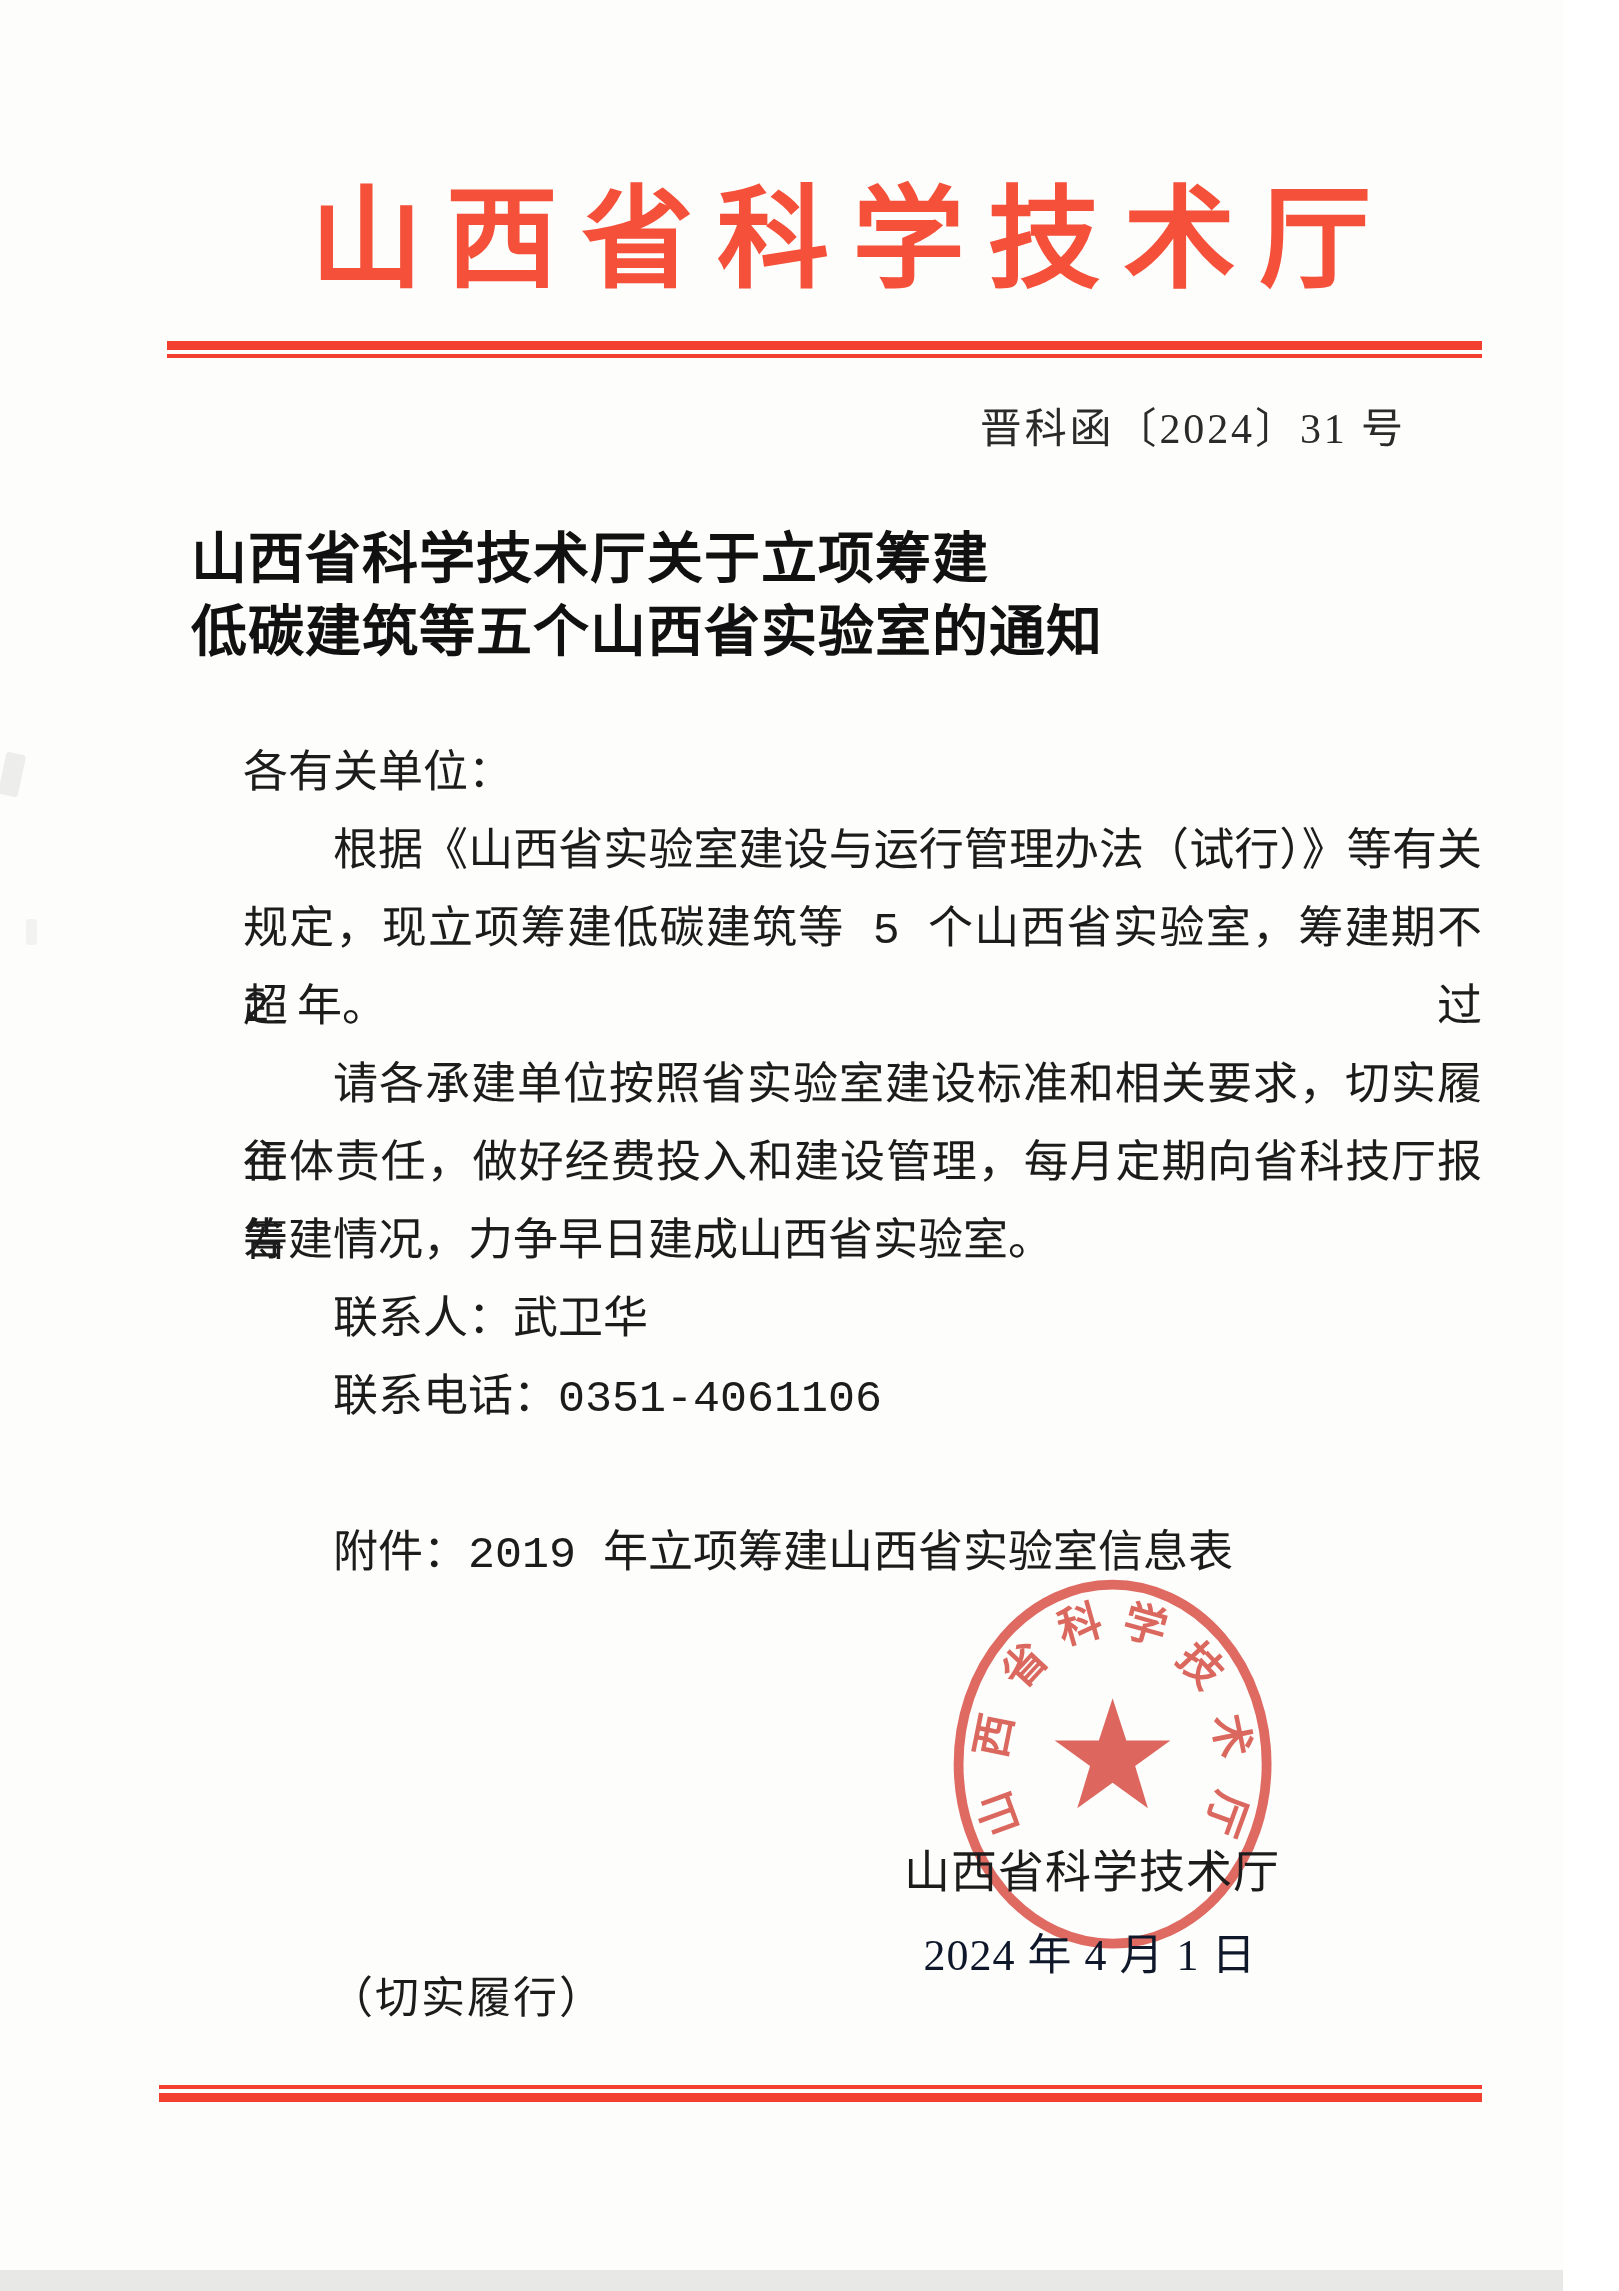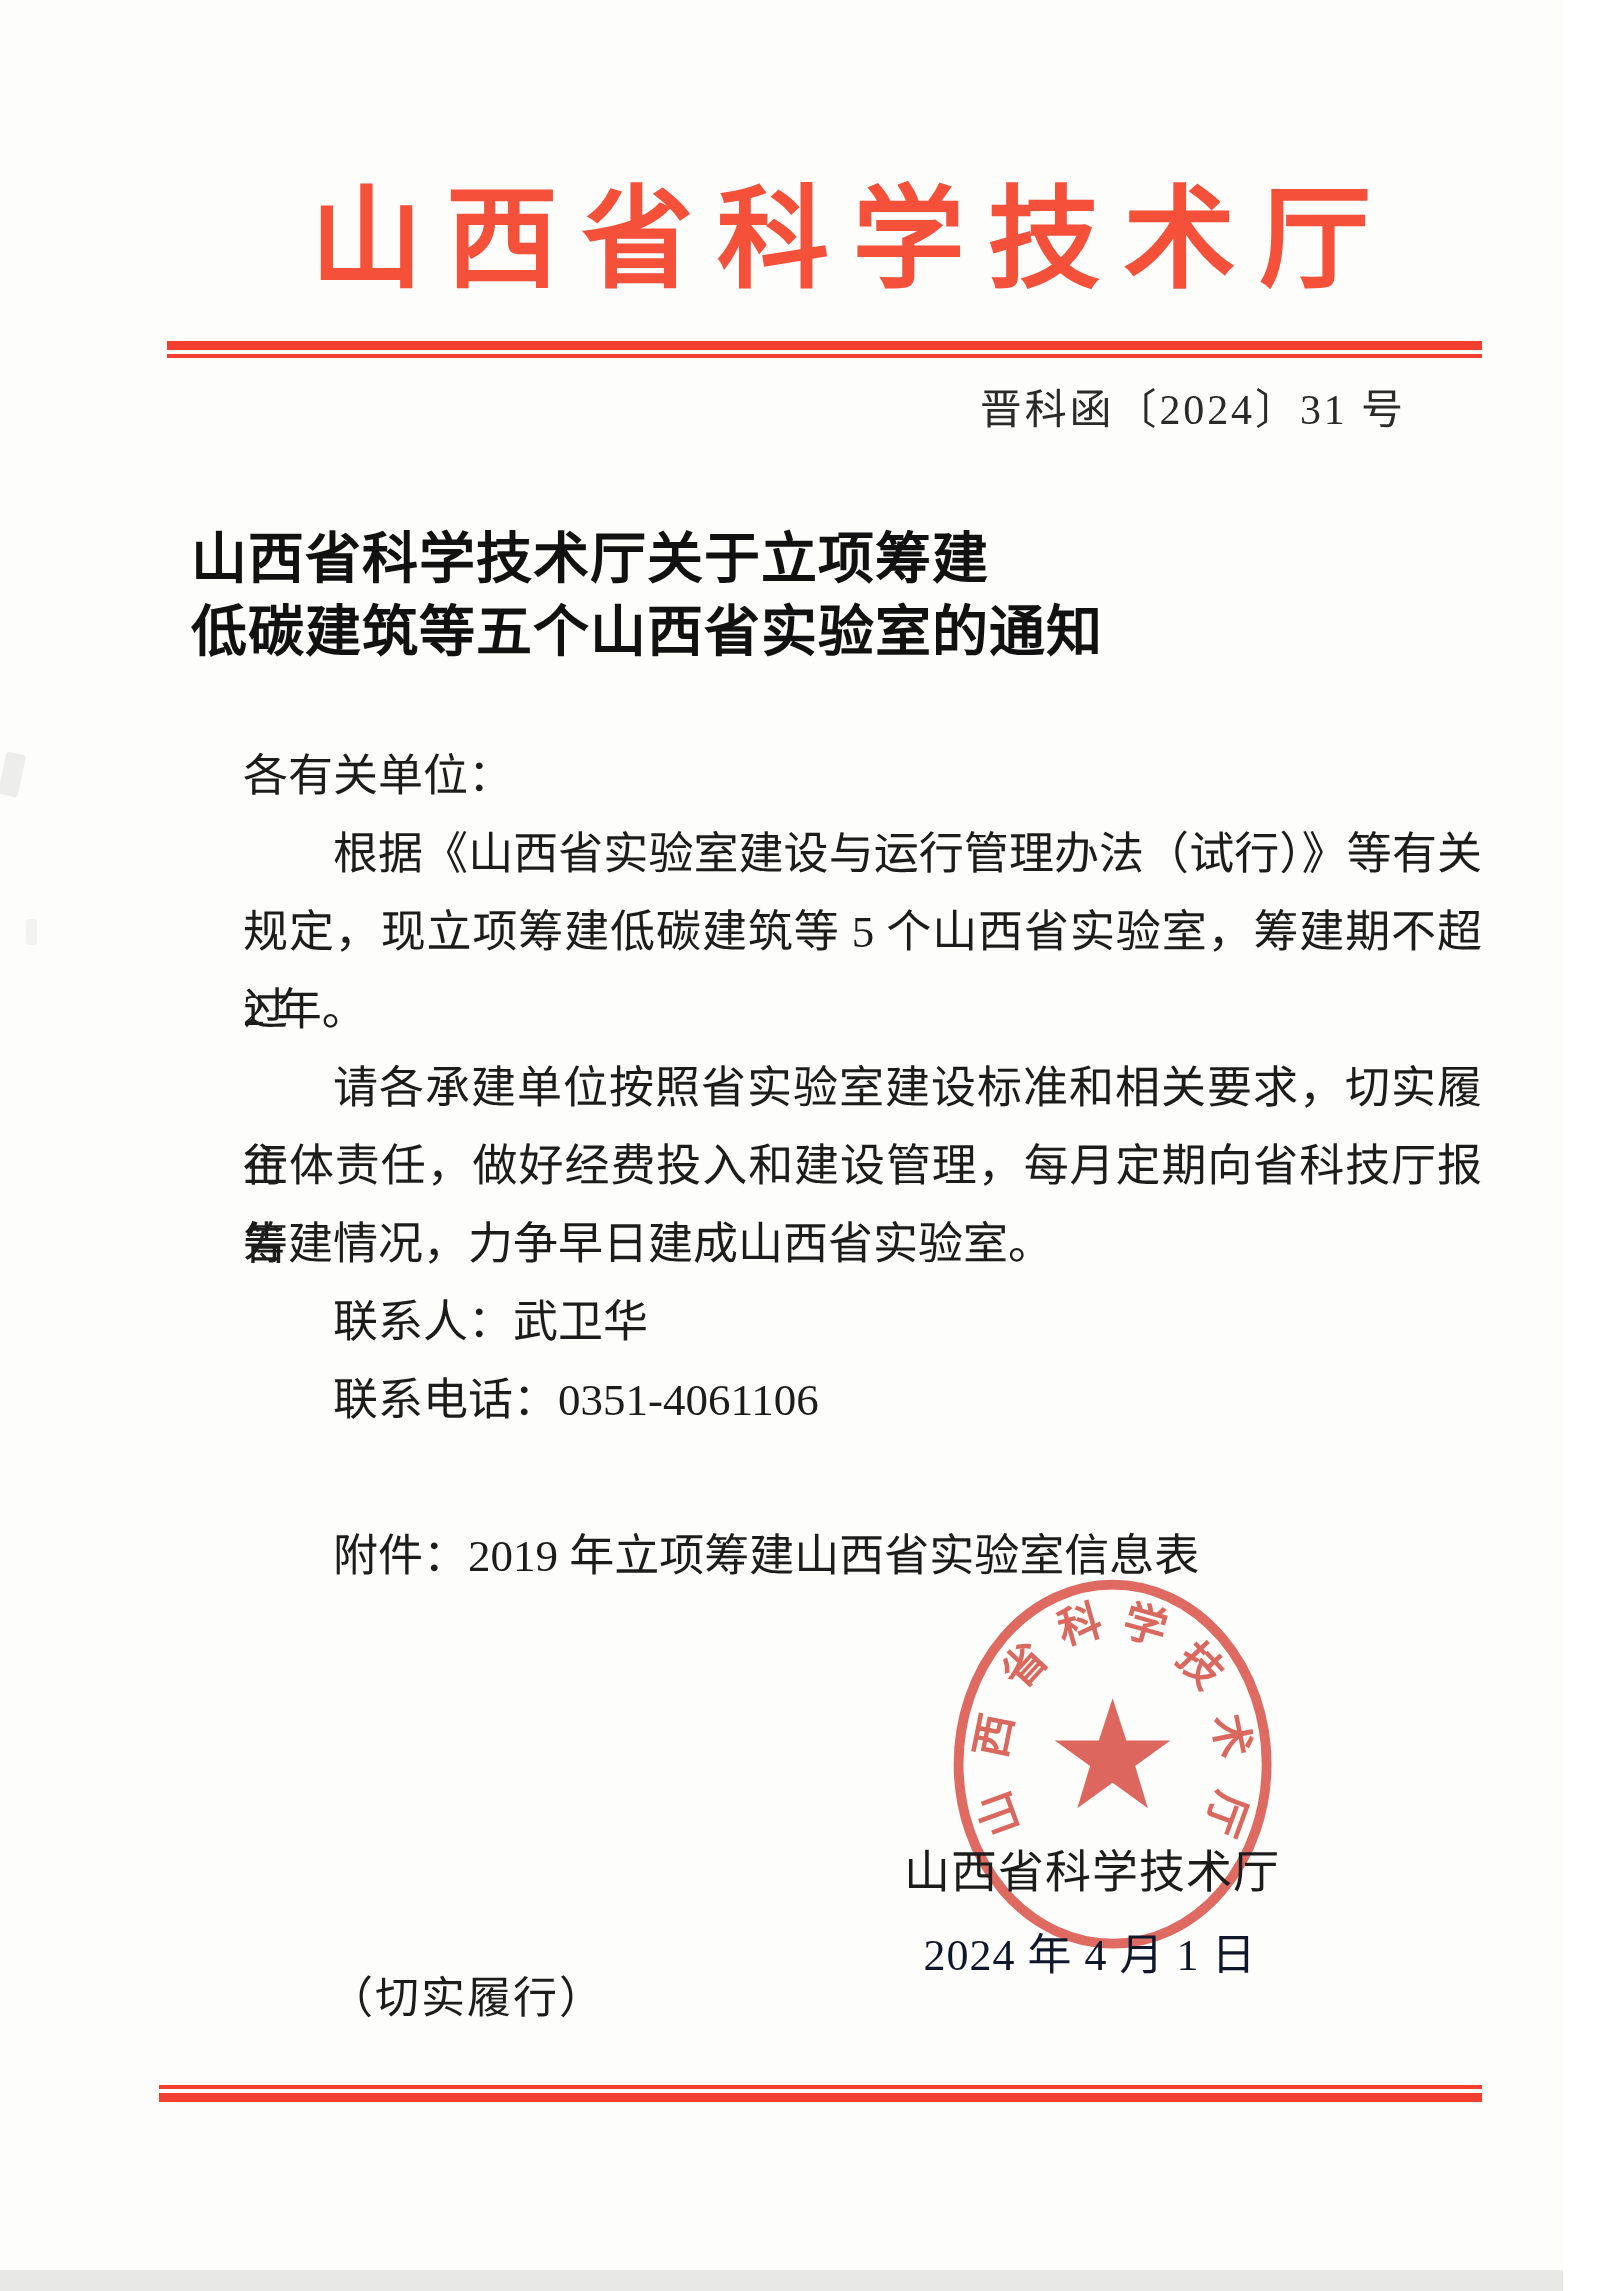--- a/index.html
+++ b/index.html
@@ -22,36 +22,36 @@
 
   
   .rule { position:absolute; }
   .rule-top { left:167px; top:341px; width:1315px; }
   .rule-bottom { left:159px; top:2085px; width:1323px; }
   .rule .bar-thick { height:8.8px;  background:#f23f30; }
   .rule .bar-gap   { height:3.9px; }
   .rule .bar-thin  { height:3.9px;  background:#f23f30; }
 
   .doc-number {
-    position:absolute; top:375px; right:157px;
+    position:absolute; top:394px; right:157px;
     font-size:42px; letter-spacing:2.9px; color:#2a2a2a;
     white-space:nowrap;
   }
 
   .notice-title {
     position:absolute; left:191px; top:523px; width:1333px;
     text-align:left; font-weight:700; font-size:56px;
     line-height:73px; color:#111; letter-spacing:1px;
   }
 
   .body-block {
     position:absolute; left:243px; top:737px; width:1239px;
     font-size:45px; color:#1c1c1c;
   }
-  .line { height:78px; line-height:78px; white-space:nowrap; }
+  .line { height:78px; line-height:78px; white-space:nowrap;font-family:Liberation Mono, monospace; }
   .jl   { white-space:normal; text-align:justify; text-align-last:justify; text-justify:inter-character; }
   .ind  { text-indent:90px; }
   .blank{ height:78px; }
 
   .seal-svg { position:absolute; left:936px; top:1563px; }
 
   .signature-agency {
     position:absolute; left:904px; top:1835px; width:372px;
     text-align:center; font-size:46px; letter-spacing:1px; color:#1c1c1c;
     white-space:nowrap;

